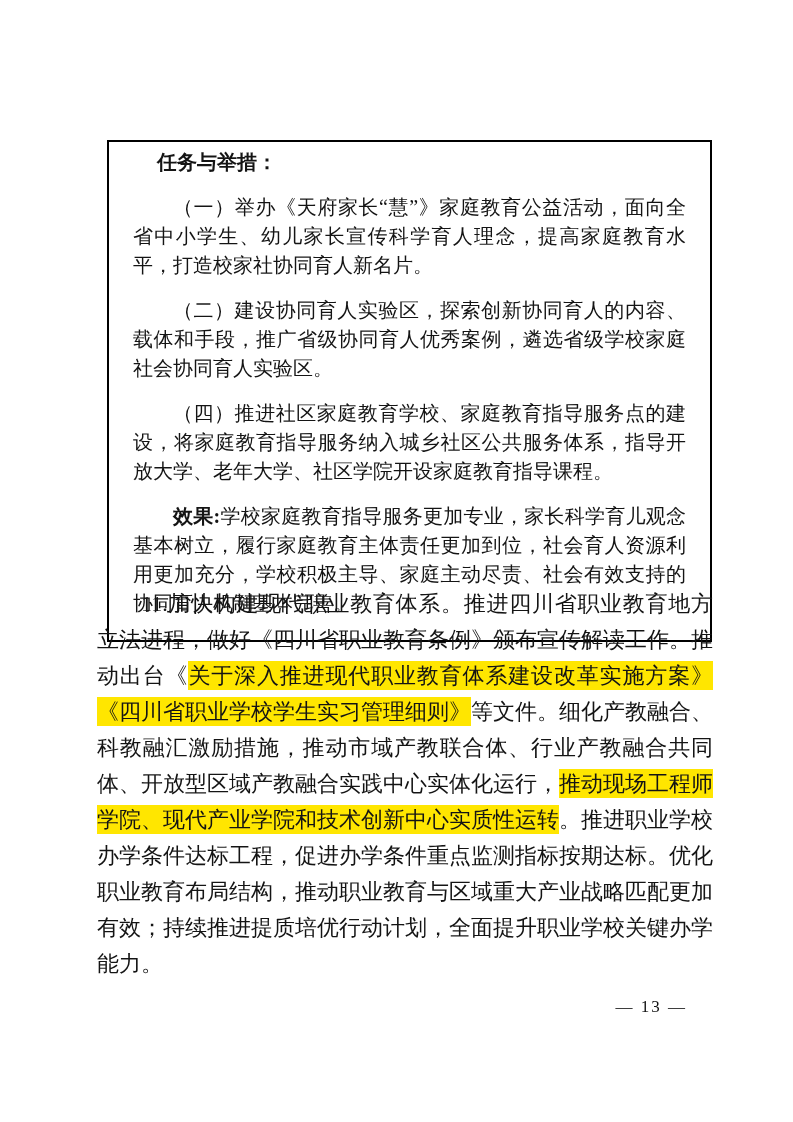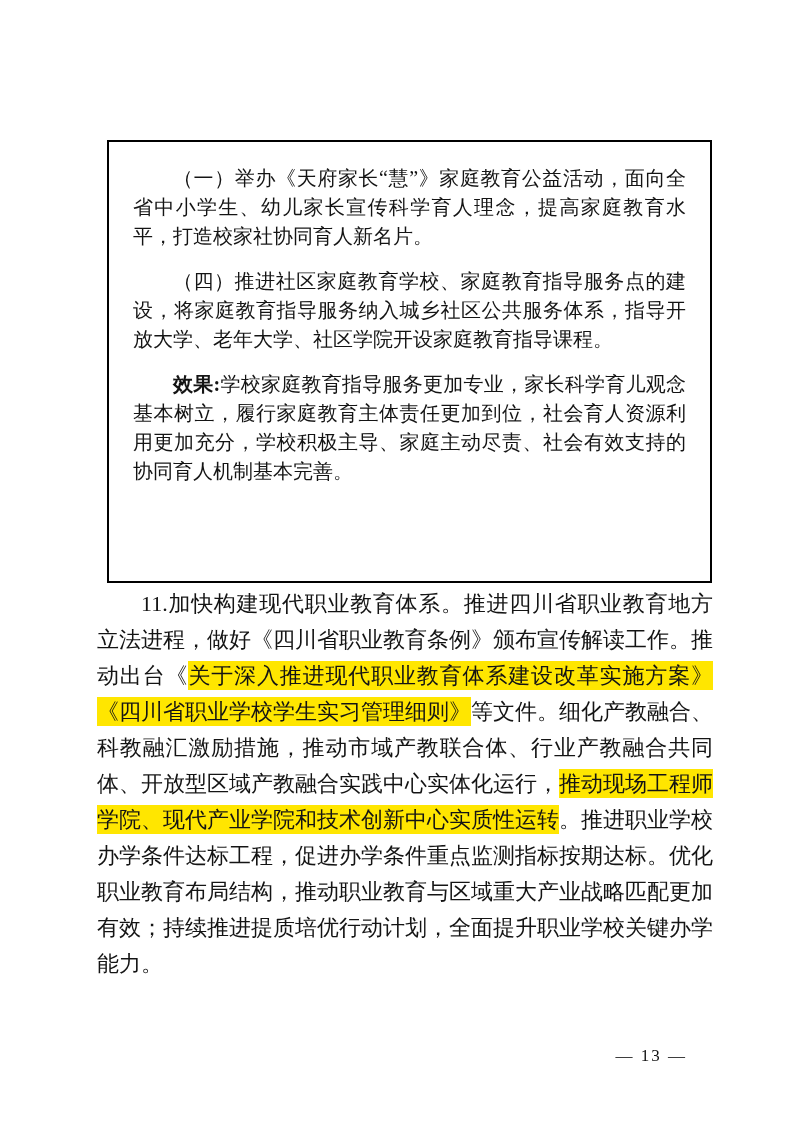--- a/index.html
+++ b/index.html
@@ -51,36 +51,38 @@
     line-height: 36px;
     text-align: justify;
     text-indent: 2em;
   }
   .hl {
     background: var(--hl, #ffe600);
     padding: 2px 0;
   }
   .page-number {
     position: absolute;
-    top: 1046px;
+    top: 997px;
     right: 106px;
     font-size: 17px;
     letter-spacing: 2px;
     white-space: nowrap;
   }
 </style>
 </head>
 <body>
 
 <div class="page">
 
   <div class="task-box">
+    <p class="box-heading">任务与举措：</p>
 
     <div>
         <p class="box-p">（一）举办《天府家长“慧”》家庭教育公益活动，面向全省中小学生、幼儿家长宣传科学育人理念，提高家庭教育水平，打造校家社协同育人新名片。</p>
+        <p class="box-p">（二）建设协同育人实验区，探索创新协同育人的内容、载体和手段，推广省级协同育人优秀案例，遴选省级学校家庭社会协同育人实验区。</p>
         <p class="box-p">（四）推进社区家庭教育学校、家庭教育指导服务点的建设，将家庭教育指导服务纳入城乡社区公共服务体系，指导开放大学、老年大学、社区学院开设家庭教育指导课程。</p>
       </div>
 
     <p class="box-p"><span class="effect-label">效果:</span><span>学校家庭教育指导服务更加专业，家长科学育儿观念基本树立，履行家庭教育主体责任更加到位，社会育人资源利用更加充分，学校积极主导、家庭主动尽责、社会有效支持的协同育人机制基本完善。</span></p>
   </div>
 
   <p class="body-para"><span>11.加快构建现代职业教育体系。推进四川省职业教育地方立法进程，做好《四川省职业教育条例》颁布宣传解读工作。推动出台《</span><span class="hl">关于深入推进现代职业教育体系建设改革实施方案》《四川省职业学校学生实习管理细则》</span><span>等文件。细化产教融合、科教融汇激励措施，推动市域产教联合体、行业产教融合共同体、开放型区域产教融合实践中心实体化运行，</span><span class="hl">推动现场工程师学院、现代产业学院和技术创新中心实质性运转</span><span>。推进职业学校办学条件达标工程，促进办学条件重点监测指标按期达标。优化职业教育布局结构，推动职业教育与区域重大产业战略匹配更加有效；持续推进提质培优行动计划，全面提升职业学校关键办学能力。</span></p>
 
   <div class="page-number">— 13 —</div>
 

